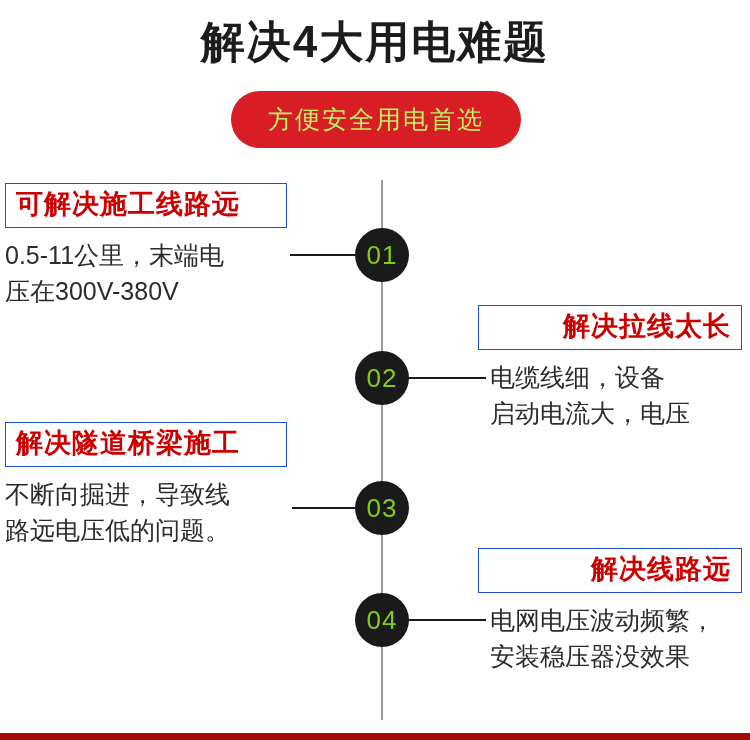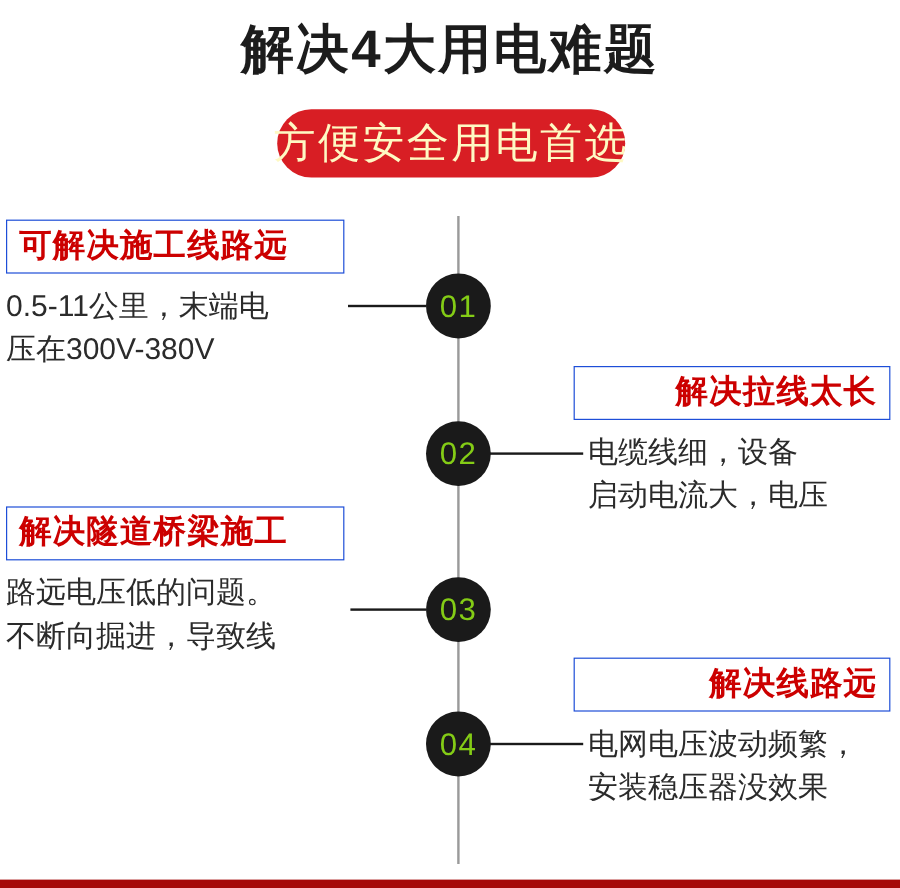--- a/index.html
+++ b/index.html
@@ -43,22 +43,22 @@
     top: 91px;
     width: 290px;
     height: 57px;
     border-radius: 30px;
     background: #d81e24;
     display: flex;
     align-items: center;
     justify-content: center;
   }
   .badge-text {
-    color: #fef9c3;
-    font-size: 35px;
+    color: #bef264;
+    font-size: 25px;
     letter-spacing: 2px;
     line-height: 1;
     white-space: nowrap;
     text-align: center;
   }
 
   
   .timeline-axis {
     position: absolute;
     left: 381px;
@@ -175,22 +175,22 @@
   <div class="item-heading center">解决拉线太长</div>
   <div class="item-body">
     <div class="line">电缆线细，设备</div>
     <div class="line">启动电流大，电压</div>
   </div>
 </div>
 
 <div class="item item-left" style="top:422px;">
   <div class="item-heading">解决隧道桥梁施工</div>
   <div class="item-body">
+    <div class="line">不断向掘进，导致线</div>
     <div class="line">路远电压低的问题。</div>
-    <div class="line">不断向掘进，导致线</div>
   </div>
 </div>
 
 <div class="item item-right" style="top:548px;">
   <div class="item-heading center">解决线路远</div>
   <div class="item-body">
     <div class="line">电网电压波动频繁，</div>
     <div class="line">安装稳压器没效果</div>
   </div>
 </div>

